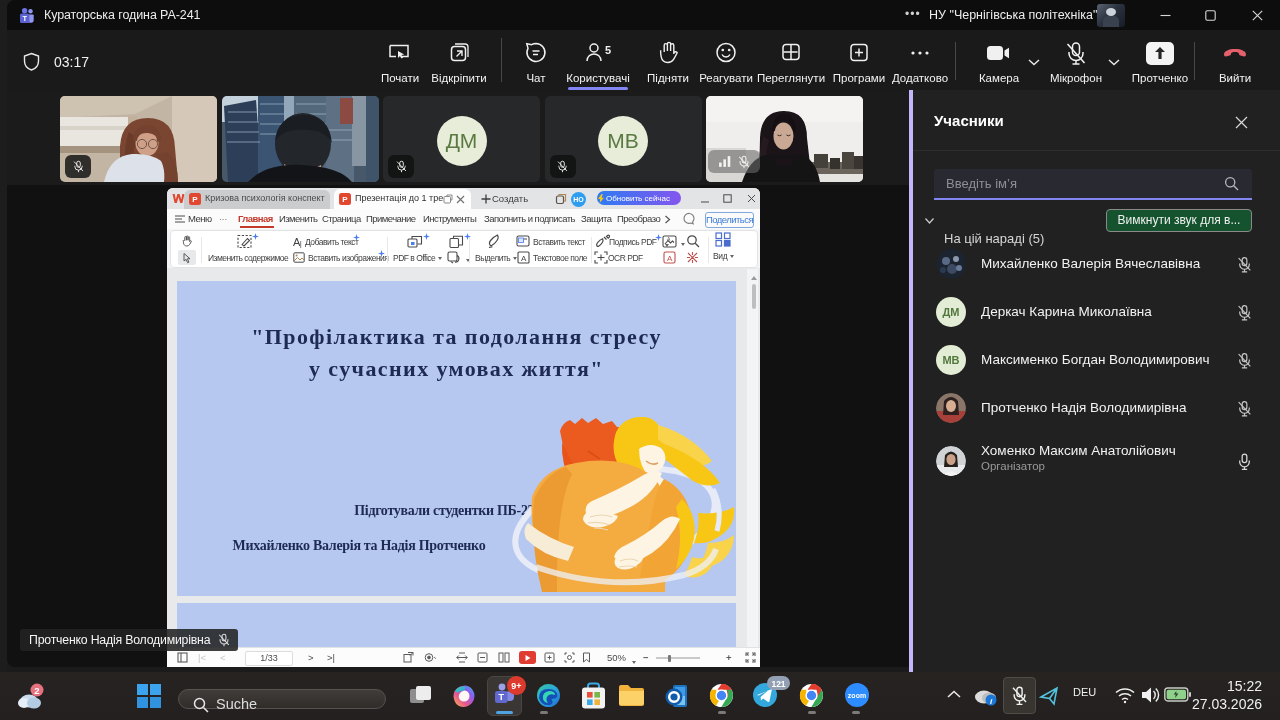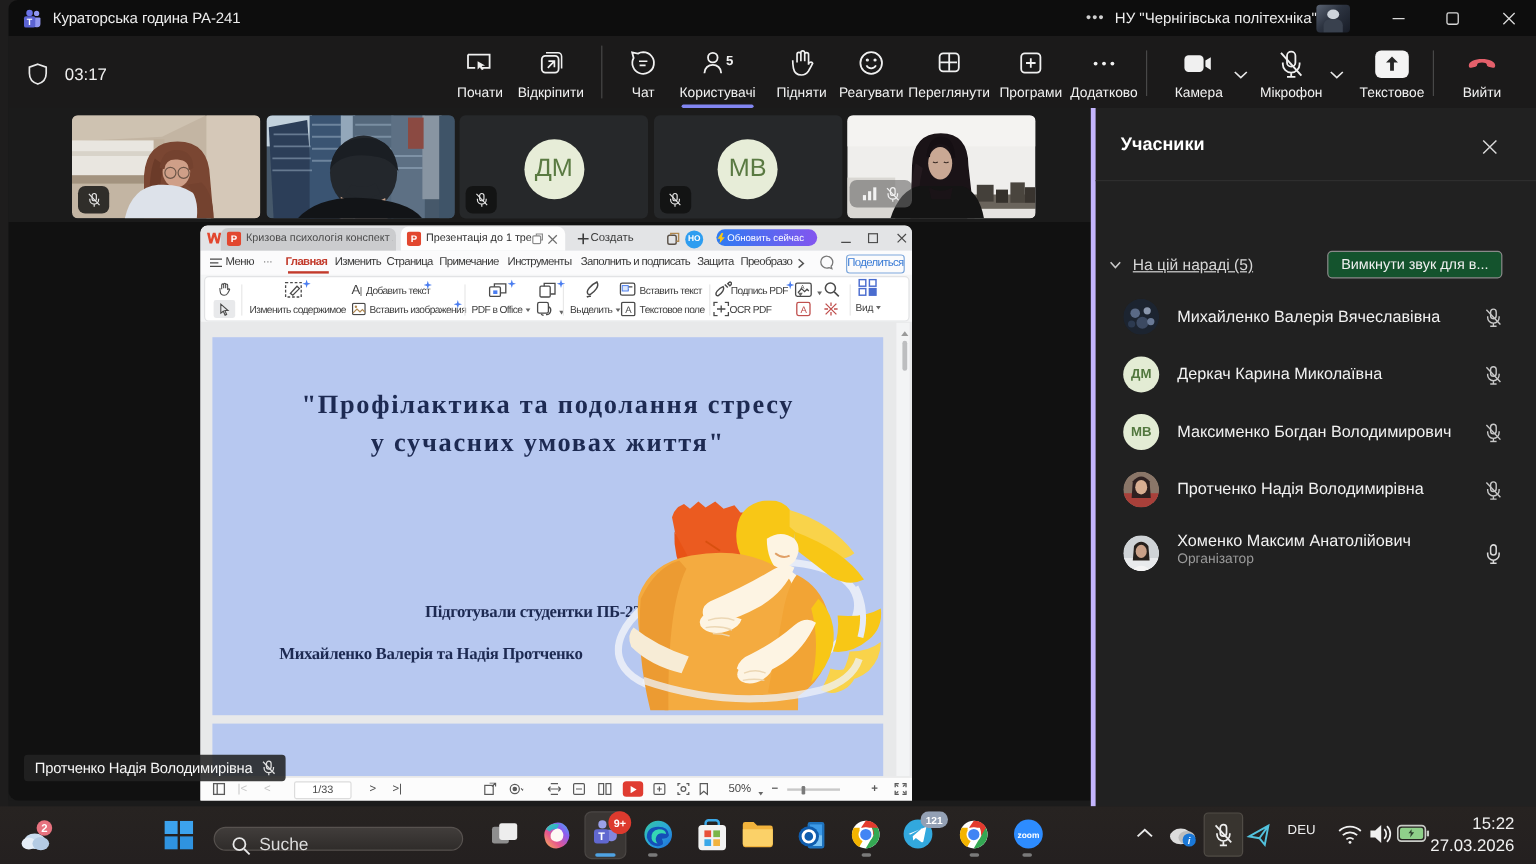--- a/index.html
+++ b/index.html
@@ -168,21 +168,21 @@
       </div>
       <svg class="abs" style="left:1100px;top:28px" width="14" height="9" viewBox="0 0 14 9" fill="none" stroke="#e8e8e8" stroke-width="1.4">
           <path d="M2 2 l5 4.6 L12 2"></path>
         </svg>
 
       <div class="tbtn" style="left:1118px">
         <svg width="32" height="27" viewBox="0 0 32 27">
           <rect x="2" y="2" width="28" height="23" rx="5" fill="#f4f4f4"></rect>
           <path d="M16 7 l5 5 h-3.4 v7 h-3.2 v-7 H11 z" fill="#262626"></path>
         </svg>
-        <div class="lbl">Текстовое</div>
+        <div class="lbl">Протченко</div>
       </div>
       <div class="tdiv" style="left:1187px;top:12px;height:38px"></div>
 
       <div class="tbtn" style="left:1193px">
         <svg width="30" height="26" viewBox="0 0 30 26">
           <path d="M4 14.5 c0 -3.4 5 -5.4 11 -5.4 s11 2 11 5.4 c0 1.3 -0.8 2.2 -2 1.9 l-3.6 -0.8 c-0.9 -0.2 -1.4 -0.9 -1.4 -1.8 c0 -1.1 -1.7 -1.7 -4 -1.7 s-4 0.6 -4 1.7 c0 0.9 -0.5 1.6 -1.4 1.8 l-3.6 0.8 c-1.2 0.3 -2 -0.6 -2 -1.9 z" fill="#e4606b"></path>
         </svg>
         <div class="lbl">Вийти</div>
       </div>
     </div>
@@ -589,24 +589,31 @@
           </svg>
       </div>
     </div>
   </div>
   <div id="panel">
     <div class="abs" style="left:21px;top:22px;font-size:15px;font-weight:bold;color:#ffffff;">Учасники</div>
     <svg class="abs" style="left:322px;top:26px" width="13" height="13" viewBox="0 0 13 13" stroke="#d8d8d8" stroke-width="1.2">
         <path d="M1 1 L12 12 M12 1 L1 12"></path>
       </svg>
     <div class="abs" style="left:0;top:60px;width:371px;height:1px;background:#2e2e2e;"></div>
+    <div class="abs" style="left:21px;top:79px;width:318px;height:31px;background:#292931;border-radius:3px 3px 0 0;border-bottom:2px solid #8286f2;box-sizing:border-box;">
+      <div class="abs" style="left:12px;top:7px;font-size:13px;color:#8e8e96;">Введіть ім’я</div>
+      <svg class="abs" style="left:290px;top:7px" width="15" height="15" viewBox="0 0 15 15" fill="none" stroke="#b8b8c0" stroke-width="1.3">
+          <circle cx="6.2" cy="6.2" r="4.6"></circle>
+          <path d="M9.8 9.8 L14 14"></path>
+        </svg>
+    </div>
     <svg class="abs" style="left:11px;top:127px" width="11" height="8" viewBox="0 0 11 8" fill="none" stroke="#c8c8c8" stroke-width="1.3">
         <path d="M1.5 1.5 L5.5 6 L9.5 1.5"></path>
       </svg>
-    <div class="abs" style="left:31px;top:123px;font-size:13px;color:#d6d6d6;text-decoration:underline;">На цій нараді (5)</div>
+    <div class="abs" style="left:31px;top:141px;font-size:13px;color:#d6d6d6;">На цій нараді (5)</div>
     <div class="abs" style="left:193px;top:119px;width:146px;height:23px;border:1px solid #8a8a8a;border-radius:4px;box-sizing:border-box;font-size:12px;color:#f0f0f0;text-align:center;line-height:21px;background:#14532d;">Вимкнути звук для в...</div>
 
     <div class="row" style="top:150px">
       <svg class="avatar" width="30" height="30" viewBox="0 0 30 30">
           <defs>
             <clipPath id="c1">
               <circle cx="15" cy="15" r="15"></circle>
             </clipPath>
           </defs>
           <g clip-path="url(#c1)">

